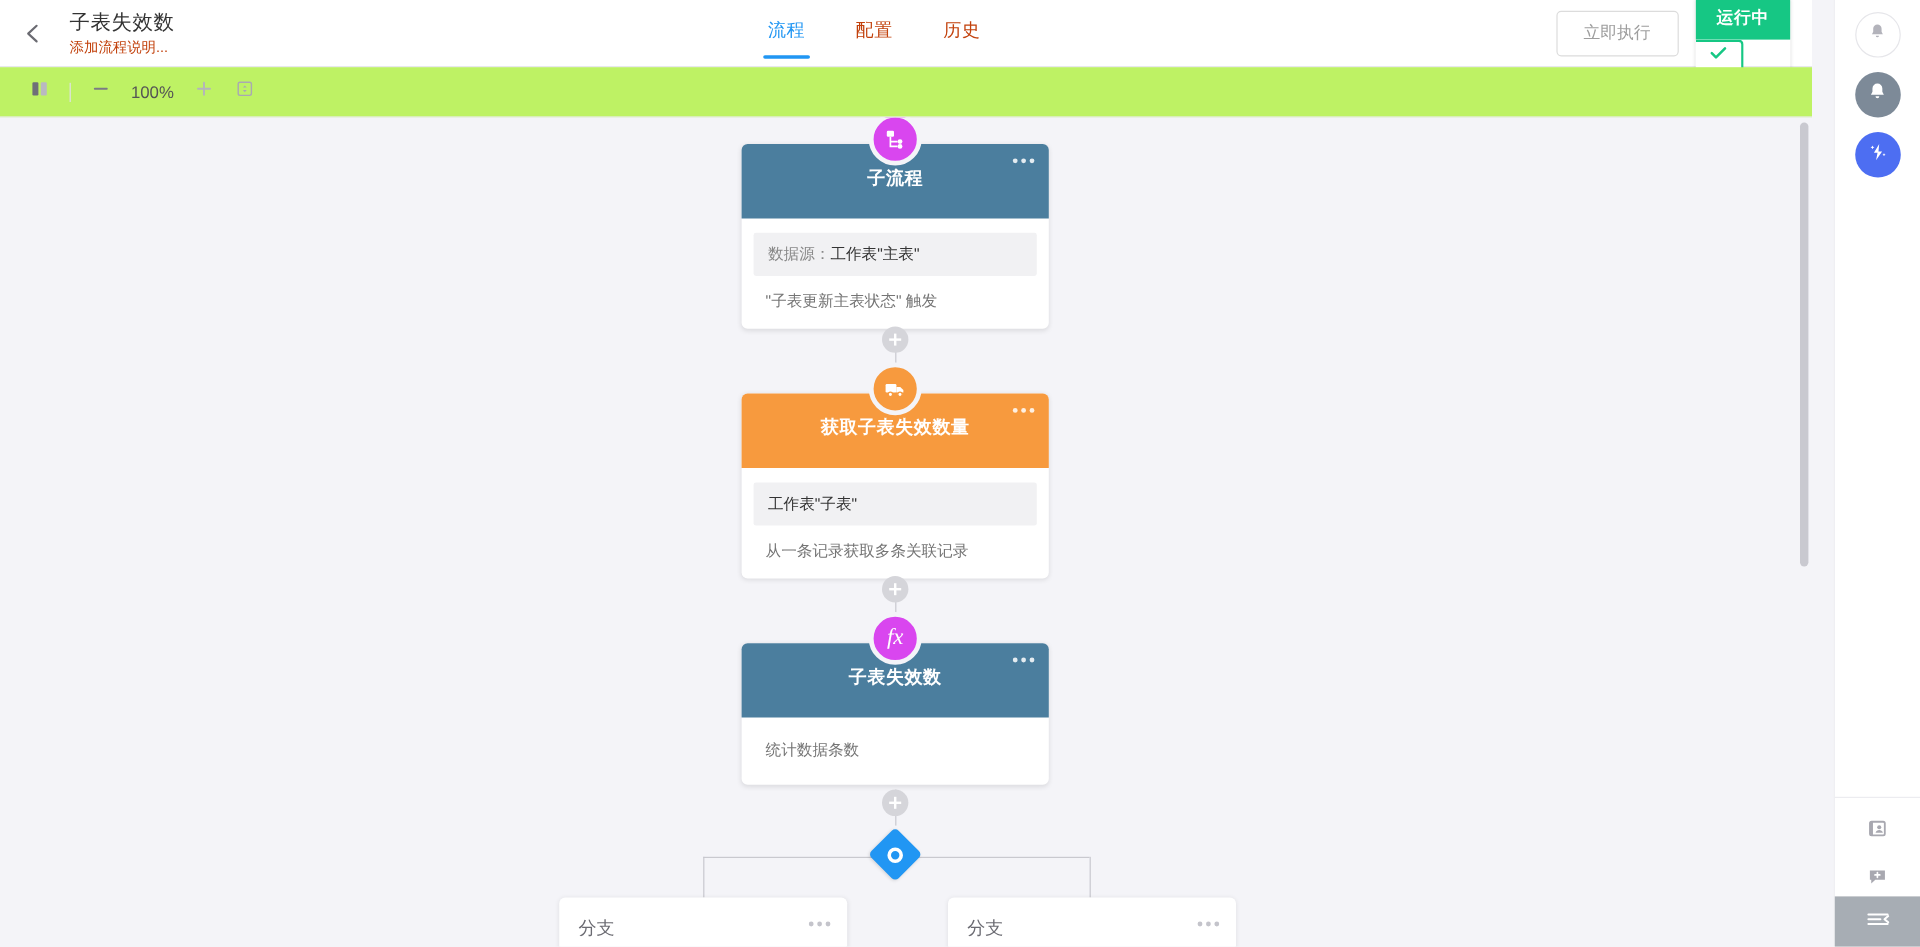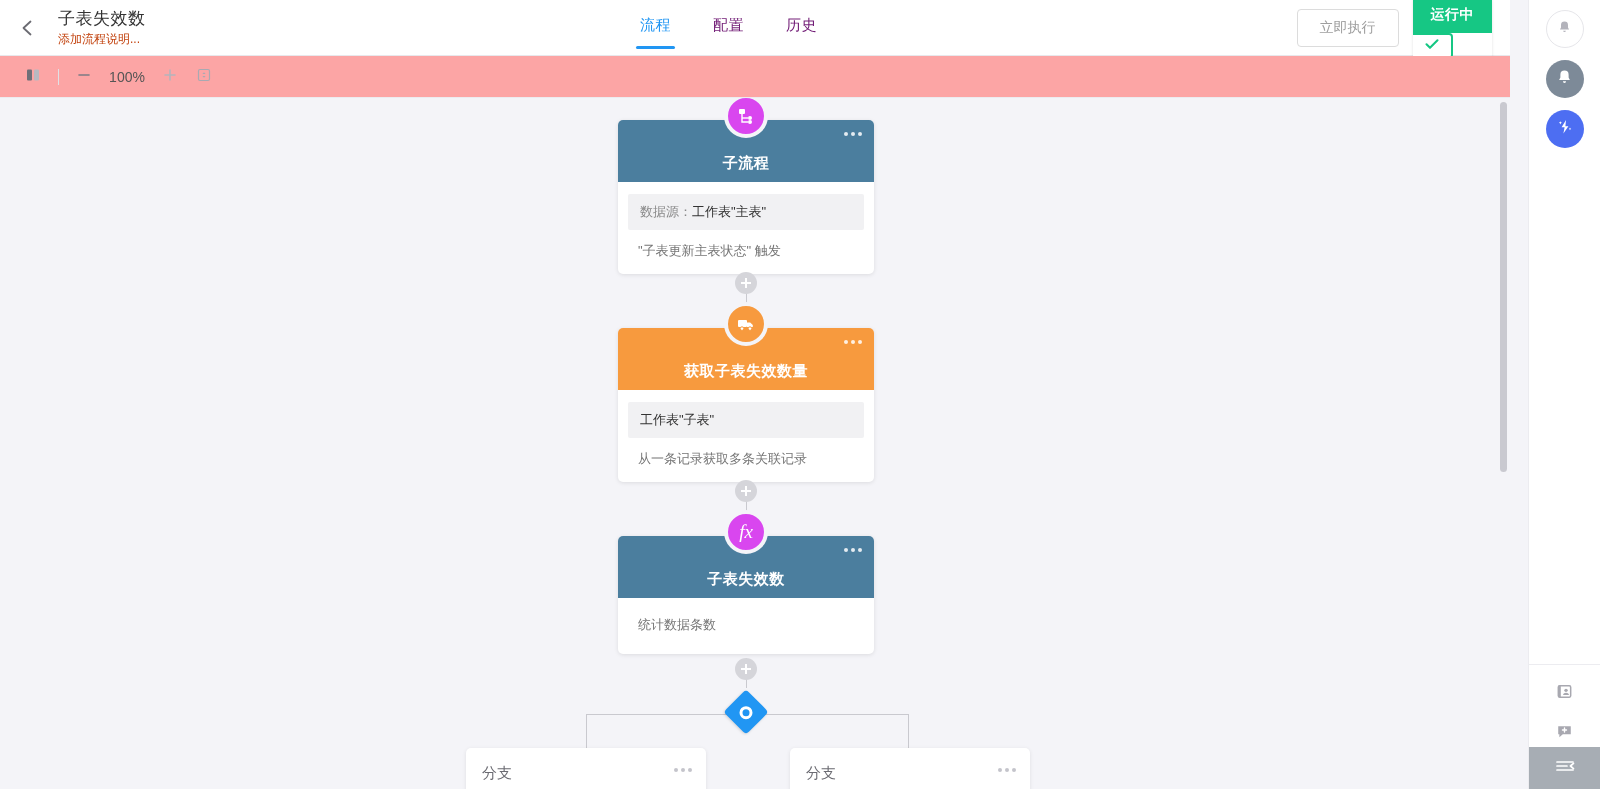--- a/index.html
+++ b/index.html
@@ -27,21 +27,21 @@
     font-size: 17px; color: #333; font-weight: 400; line-height: 20px; letter-spacing: .5px;
   }
   .flow-sub {
     font-size: 12px; color: #c2410c; line-height: 16px; margin-top: 2px;
   }
   .tabs {
     position: absolute; left: 640px; top: 0; height: 68px;
     display: flex; align-items: flex-start; gap: 42px; padding-top: 16px;
   }
   .tab {
-    font-size: 15px; color: #701a75; cursor: pointer; position: relative;
+    font-size: 15px; color: #c2410c; cursor: pointer; position: relative;
     padding-bottom: 14px; letter-spacing: .5px;
   }
   .tab.active { color: #2196f3; }
   .tab.active::after {
     content: ""; position: absolute; left: -4px; right: -4px; bottom: 0;
     height: 3px; background: #2196f3; border-radius: 2px;
   }
   .top-actions {
     position: absolute; right: 18px; top: 0; height: 56px;
     display: flex; align-items: center; gap: 14px;
@@ -63,21 +63,21 @@
   }
   .run-check {
     background: #fff; width: 40px; display: flex; align-items: center; justify-content: center;
     border: 2px solid #16c784; border-left: none;
     border-radius: 0 4px 4px 0; cursor: pointer;
   }
 
   
   .subbar {
     position: absolute; top: 56px; left: 0; width: 1510px; height: 42px;
-    background: #fca5a5; display: flex; align-items: center; gap: 0;
+    background: #bef264; display: flex; align-items: center; gap: 0;
     border-bottom: 1px solid #ececf0;
   }
   .tool-ico {
     width: 34px; height: 34px; display: flex; align-items: center; justify-content: center;
     cursor: pointer; color: #8d8d96;
   }
   .tool-ico.first { margin-left: 16px; }
   .tool-div { width: 1px; height: 16px; background: #e0e0e5; margin: 0 8px; }
   .zoom-val { font-size: 14px; color: #555; width: 52px; text-align: center; cursor: default; }
 
@@ -103,21 +103,21 @@
   .plus-node::before { width: 10px; height: 2px; }
   .plus-node::after  { width: 2px; height: 10px; }
 
   
   .node {
     position: absolute; width: 256px; background: #fff; border-radius: 5px;
     box-shadow: 0 1px 4px rgba(0,0,0,.10); z-index: 3;
   }
   .node-head {
     height: 62px; border-radius: 5px 5px 0 0; position: relative;
-    display: flex; align-items: flex-end; justify-content: center; padding-bottom: 9px;
+    display: flex; align-items: flex-end; justify-content: center; padding-bottom: 24px;
   }
   .node-head.blue { background: #4b7e9e; }
   .node-head.orange { background: #f79a3e; }
   .node-title {
     color: #fff; font-size: 15px; font-weight: 700; letter-spacing: .5px;
   }
   .node-badge {
     position: absolute; top: -26px; left: 50%; transform: translateX(-50%);
     width: 44px; height: 44px; border-radius: 50%;
     display: flex; align-items: center; justify-content: center;

